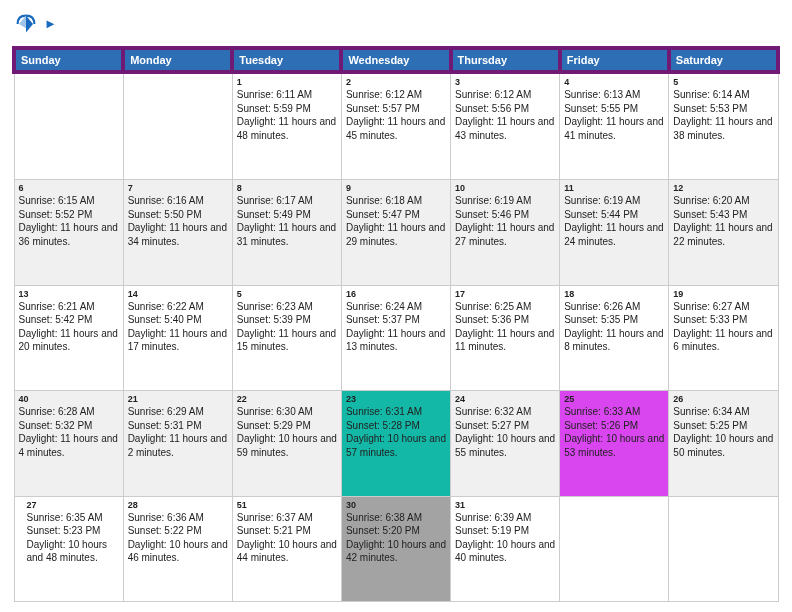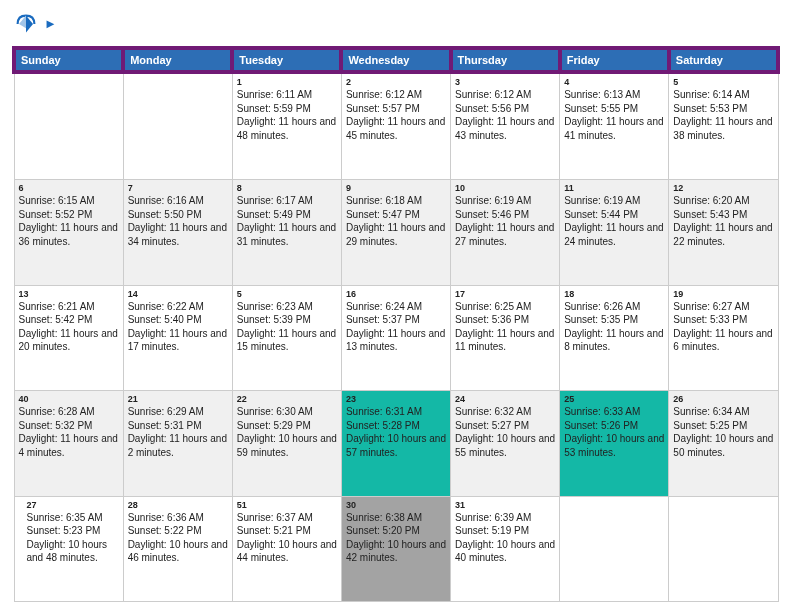--- a/index.html
+++ b/index.html
@@ -228,21 +228,21 @@
             <div class="cell-content">Sunrise: 6:30 AM<br>Sunset: 5:29 PM<br>Daylight: 10 hours and 59 minutes.</div>
           </td>
           <td style="background: #14b8a6;">
             <span class="day-num">23</span>
             <div class="cell-content">Sunrise: 6:31 AM<br>Sunset: 5:28 PM<br>Daylight: 10 hours and 57 minutes.</div>
           </td>
           <td style="background: rgb(240, 240, 240);">
             <span class="day-num">24</span>
             <div class="cell-content">Sunrise: 6:32 AM<br>Sunset: 5:27 PM<br>Daylight: 10 hours and 55 minutes.</div>
           </td>
-          <td style="background: #14b8a6;">
+          <td style="background: #d946ef;">
             <span class="day-num">25</span>
             <div class="cell-content">Sunrise: 6:33 AM<br>Sunset: 5:26 PM<br>Daylight: 10 hours and 53 minutes.</div>
           </td>
           <td style="background: rgb(240, 240, 240);">
             <span class="day-num">26</span>
             <div class="cell-content">Sunrise: 6:34 AM<br>Sunset: 5:25 PM<br>Daylight: 10 hours and 50 minutes.</div>
           </td>
         </tr>
         <tr>
           <td style="background: rgb(255, 255, 255); padding-left: 12px;">

